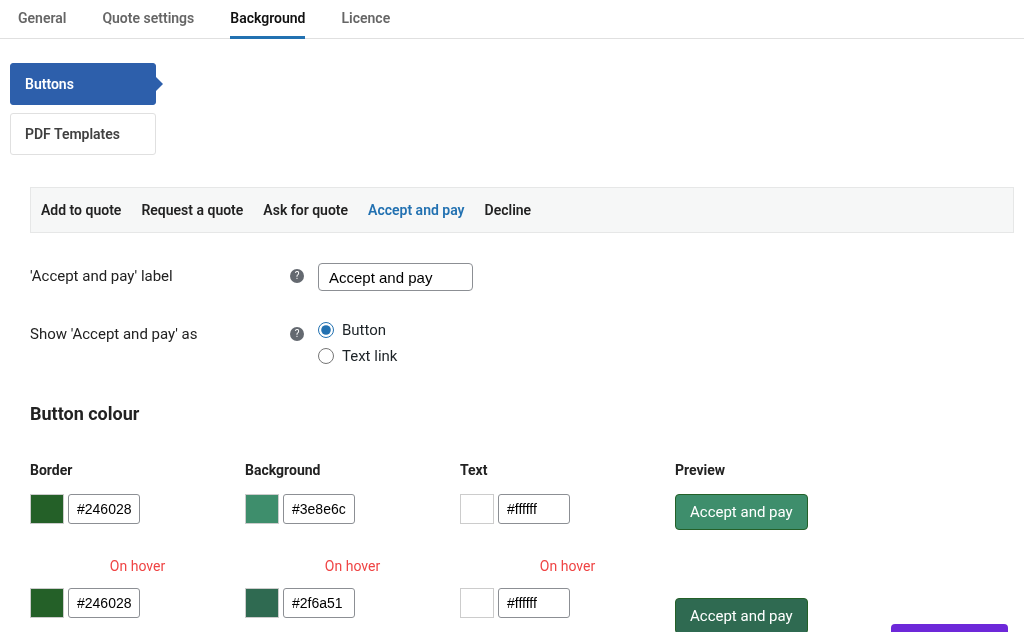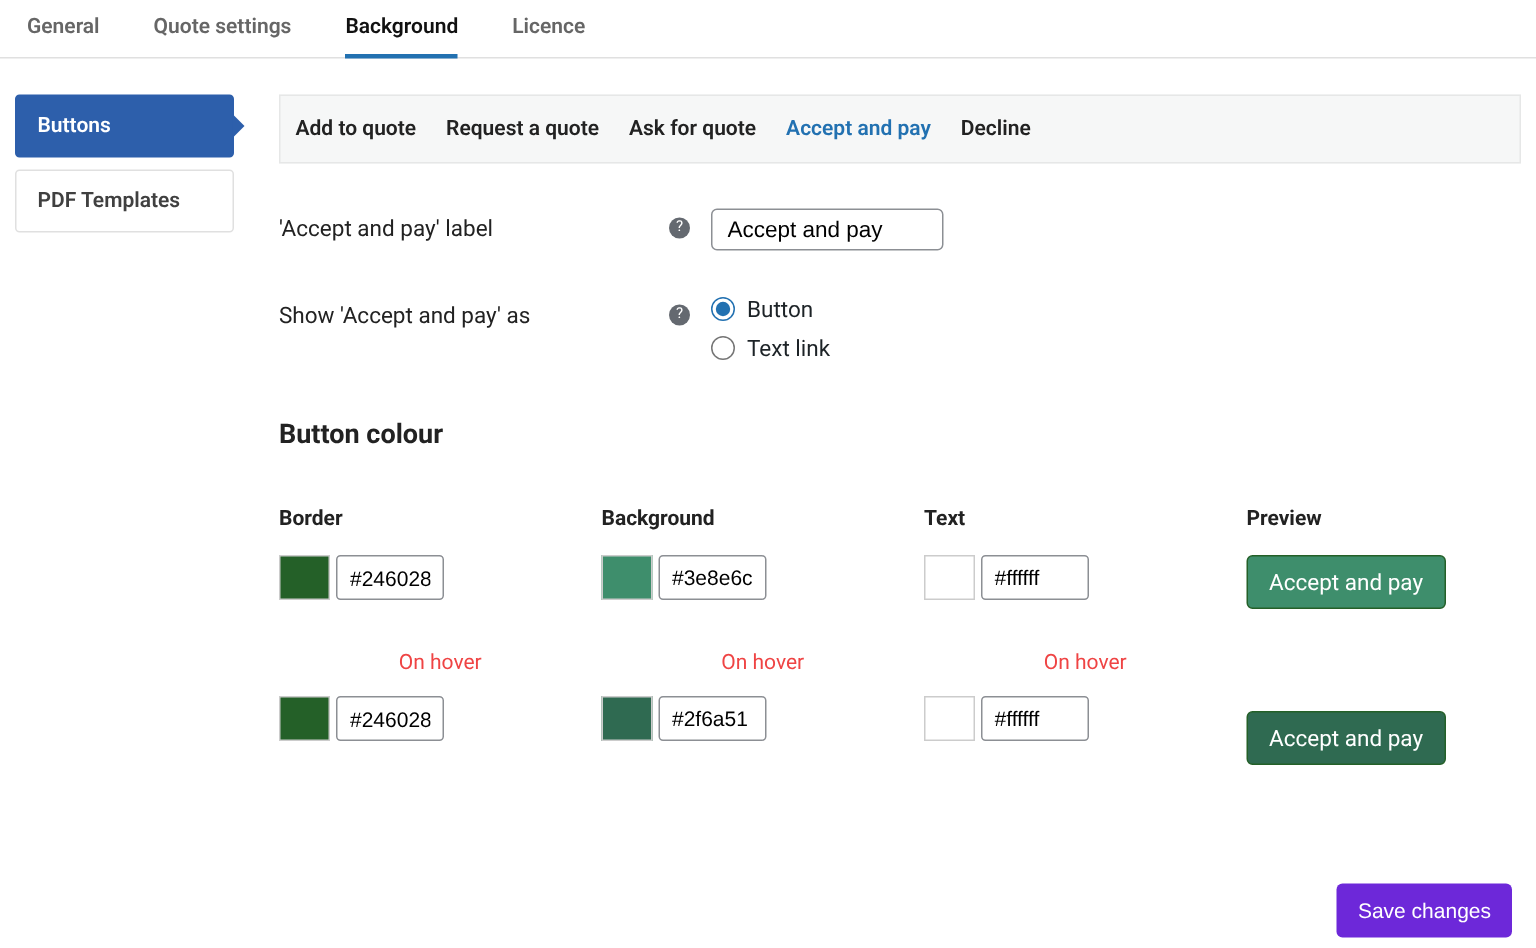--- a/index.html
+++ b/index.html
@@ -28,20 +28,21 @@
     }
     .top-tab.active {
       color: #111;
       border-bottom: 3px solid #2271b1;
       margin-bottom: -1px;
     }
     
     .main {
       display: flex;
       height: calc(100% - 38px);
+      flex-direction: column;
     }
     
     .sidebar {
       width: 156px;
       padding: 24px 0 0 10px;
     }
     .side-item {
       display: block;
       padding: 12px 14px;
       font-size: 14px;

